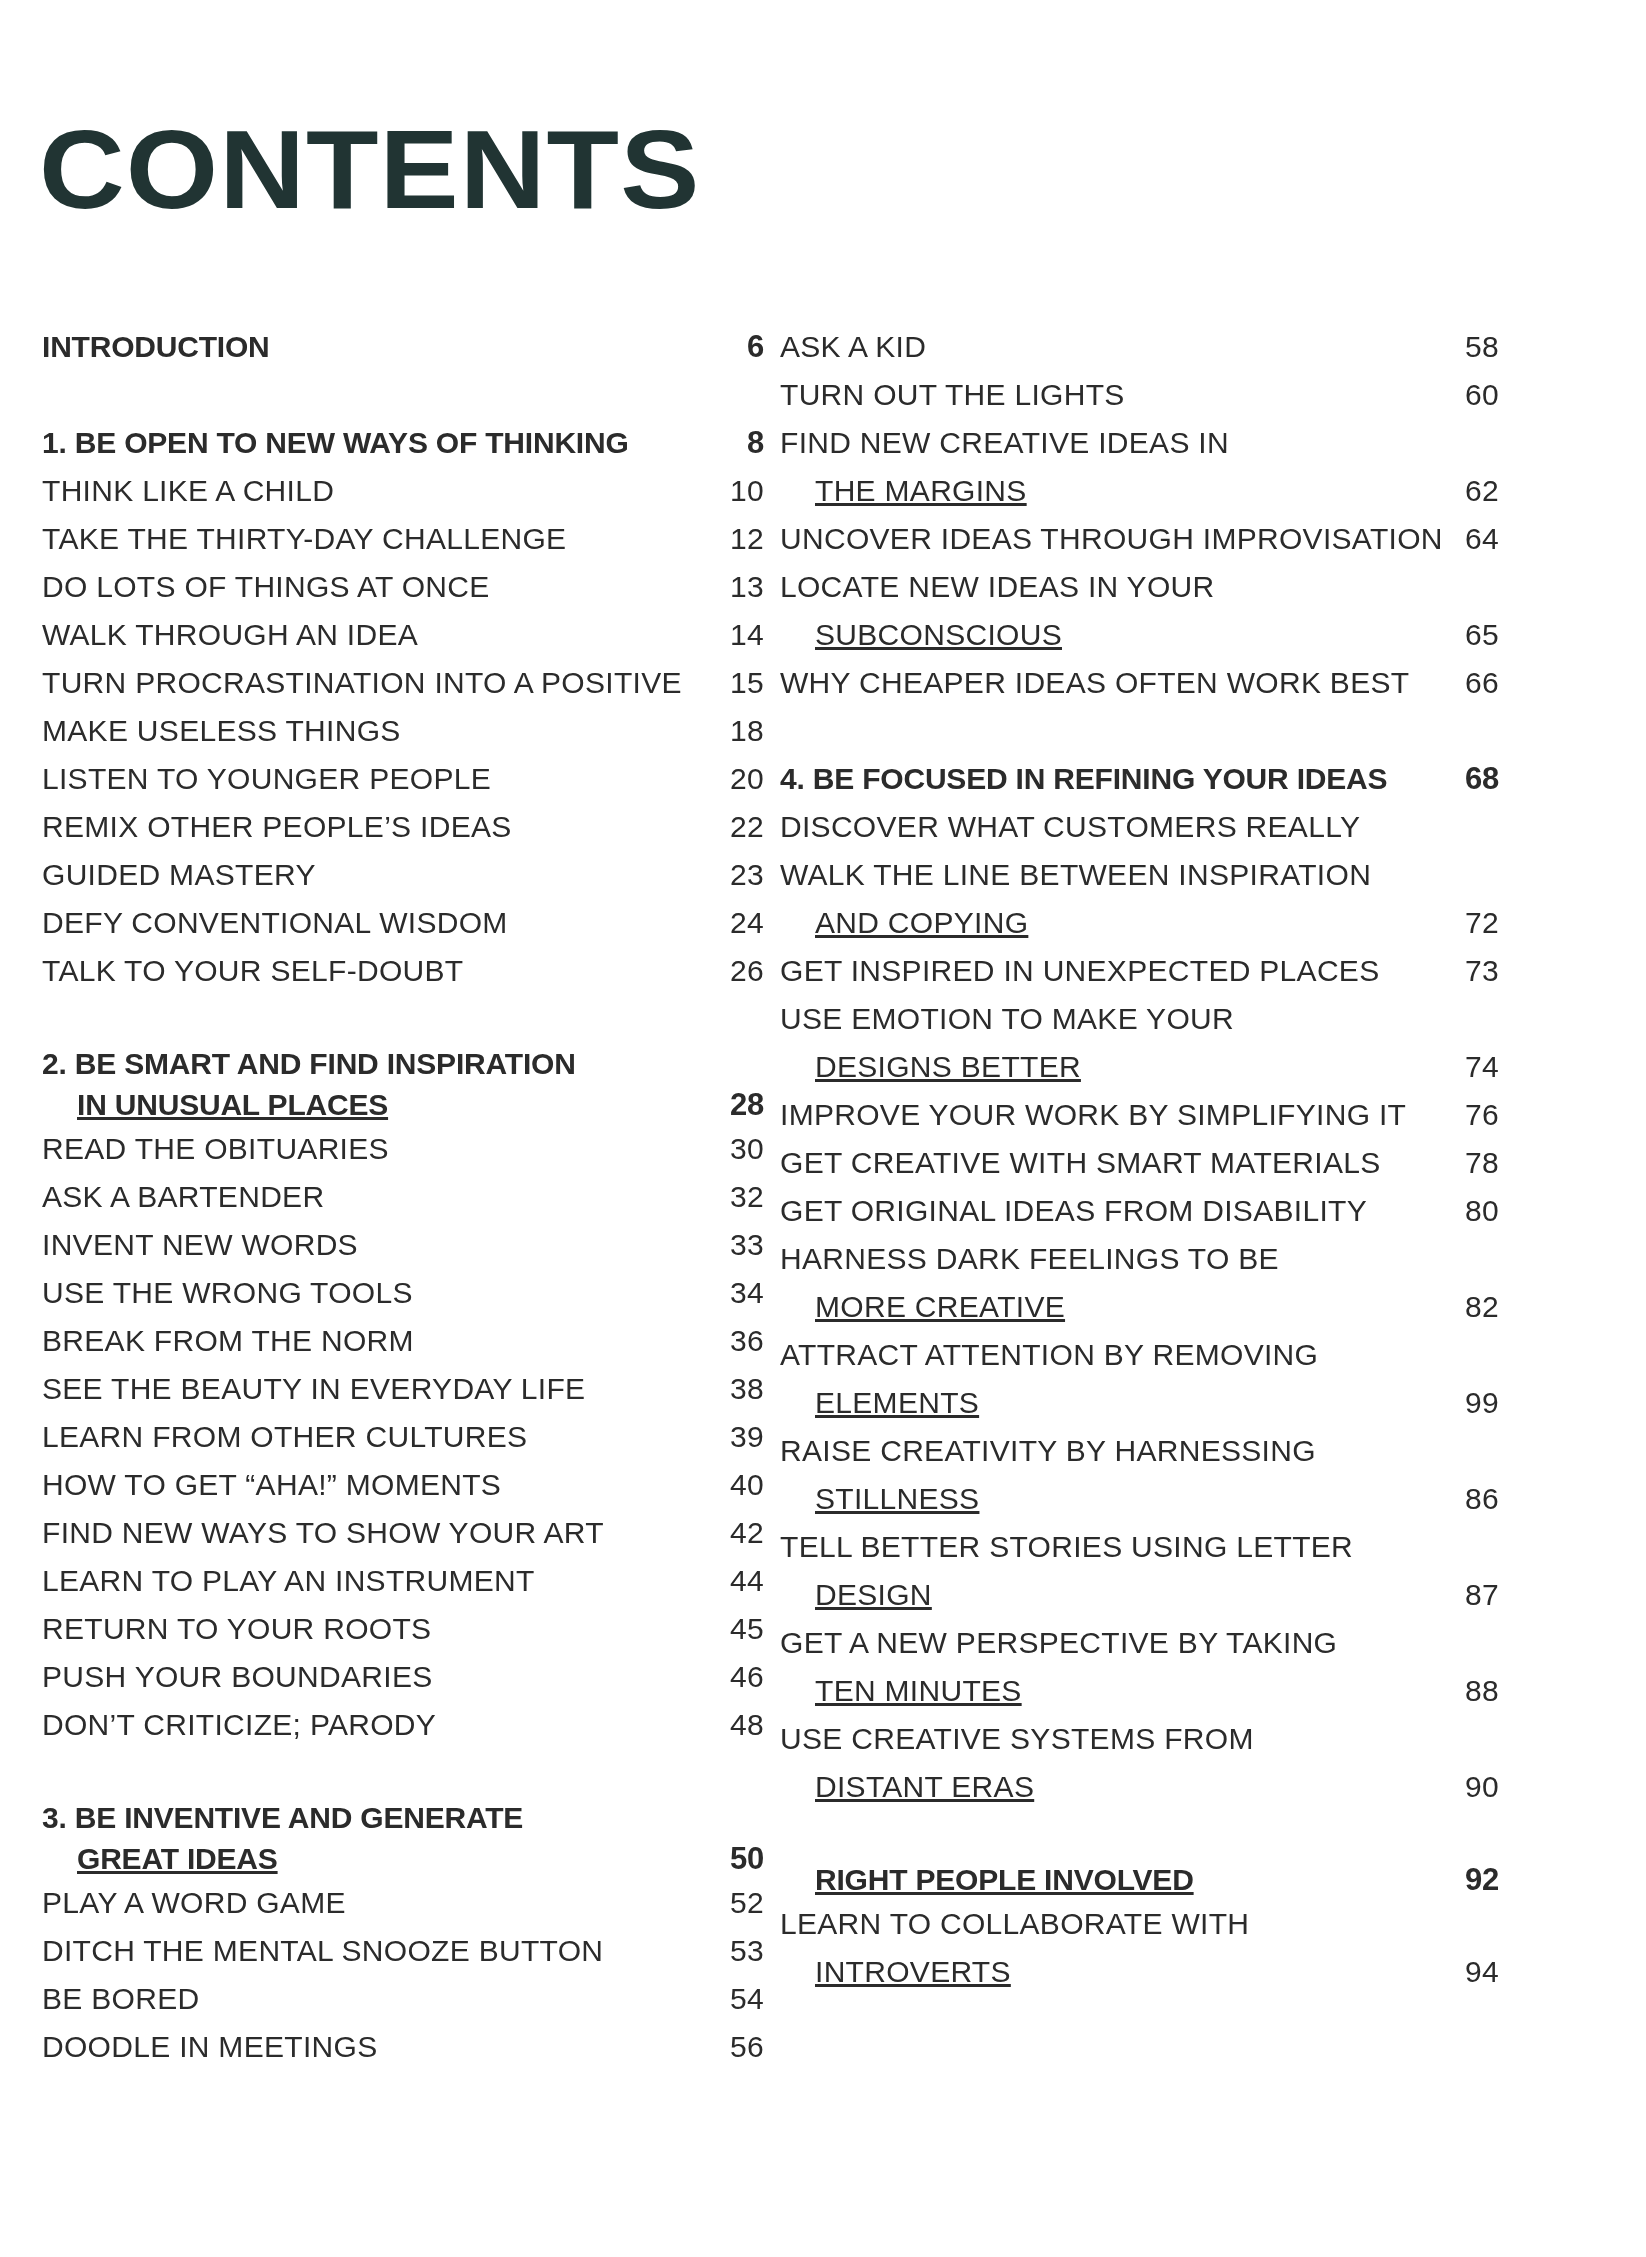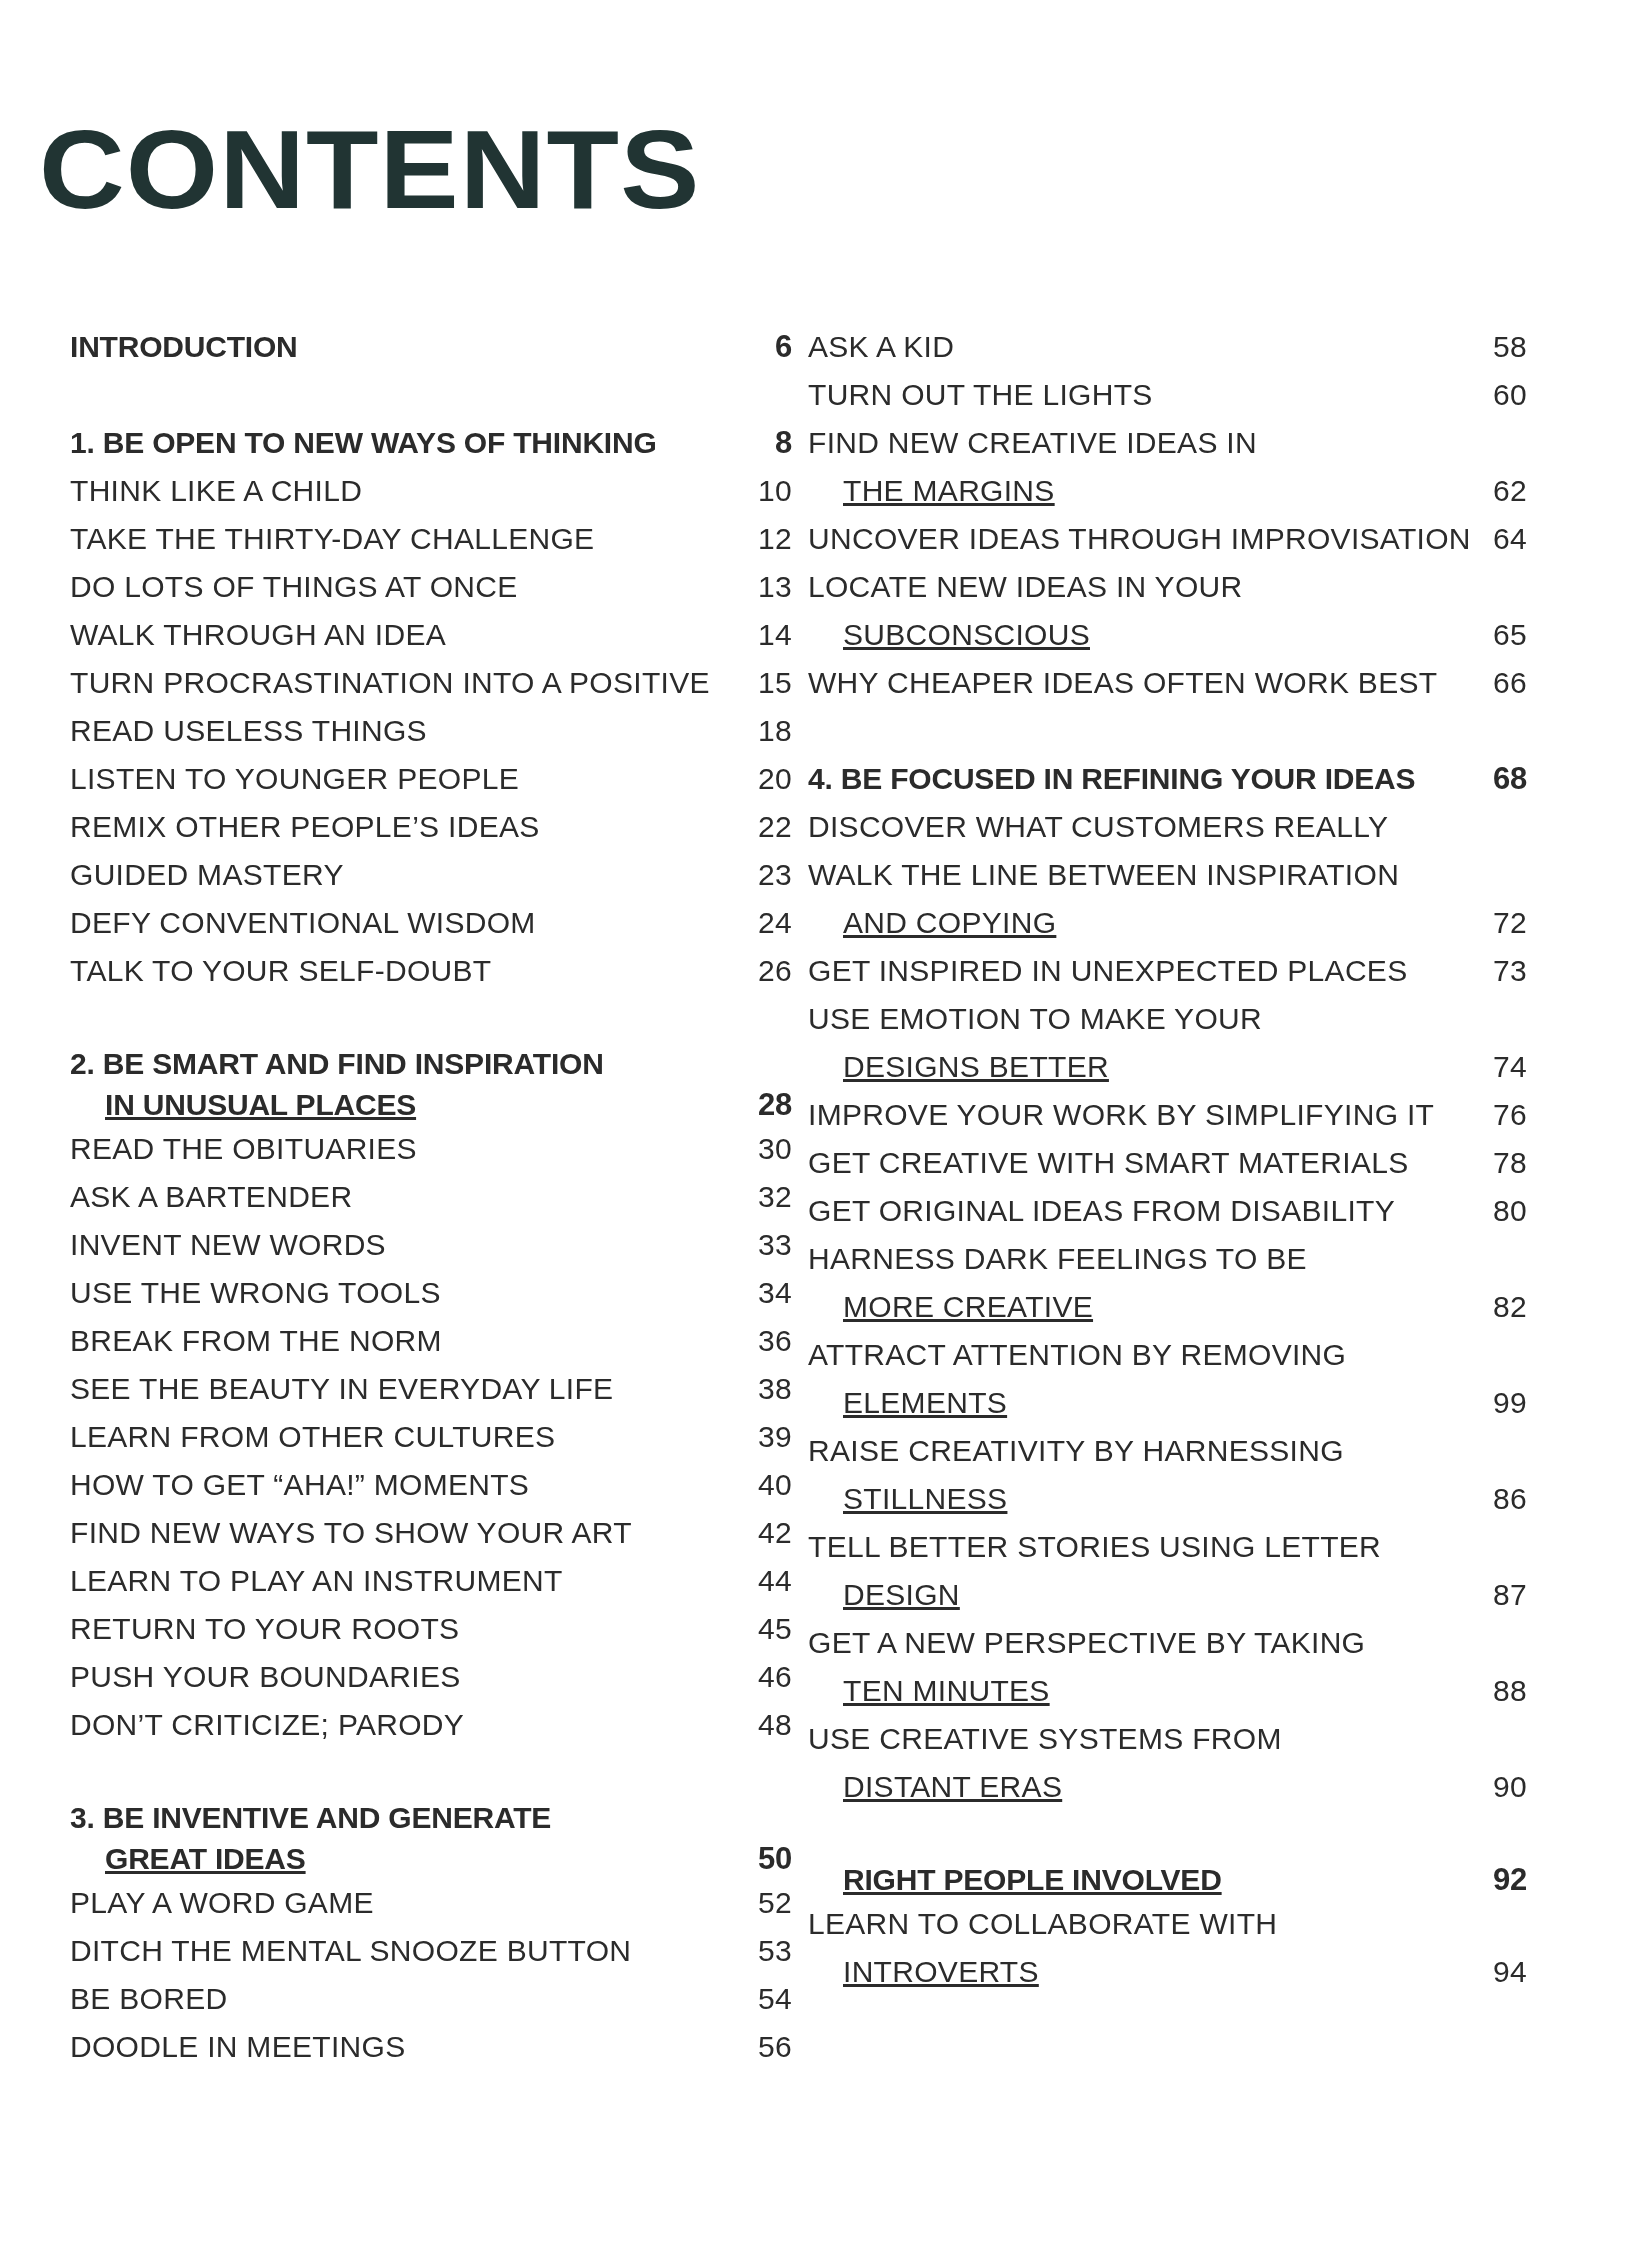--- a/index.html
+++ b/index.html
@@ -8,21 +8,21 @@
     font-family: "Liberation Sans", "DejaVu Sans", sans-serif;
     color: #2b2b2b;
   }
   .page-title {
     position: absolute; left: 39px; top: 114px;
     font-family: "Liberation Sans", sans-serif;
     font-weight: 700; font-size: 112px; letter-spacing: 1px;
     color: #213433; line-height: 1;
     transform: scaleX(1.06); transform-origin: left top;
   }
-  .col { position: absolute; top: 323px; margin-left: 28px; }
+  .col { position: absolute; top: 323px; }
   .col.left { left: 42px; width: 722px; }
   .col.right { left: 780px; width: 719px; }
   .row {
     display: flex; justify-content: space-between; align-items: baseline;
     height: 48px; line-height: 48px;
     font-size: 30px; letter-spacing: 0.3px; white-space: nowrap;
   }
   .row .label { flex: 1 1 auto; }
   .row .page { flex: 0 0 auto; text-align: right; }
   .row.cont .label { padding-left: 35px; text-decoration: underline; }
@@ -62,21 +62,21 @@
     </div>
   <div class="row">
       <span class="label">WALK THROUGH AN IDEA</span>
       <span class="page">14</span>
     </div>
   <div class="row">
       <span class="label">TURN PROCRASTINATION INTO A POSITIVE</span>
       <span class="page">15</span>
     </div>
   <div class="row">
-      <span class="label">READ USELESS THINGS</span>
+      <span class="label">MAKE USELESS THINGS</span>
       <span class="page">18</span>
     </div>
   <div class="row">
       <span class="label">LISTEN TO YOUNGER PEOPLE</span>
       <span class="page">20</span>
     </div>
   <div class="row">
       <span class="label">REMIX OTHER PEOPLE’S IDEAS</span>
       <span class="page">22</span>
     </div>

